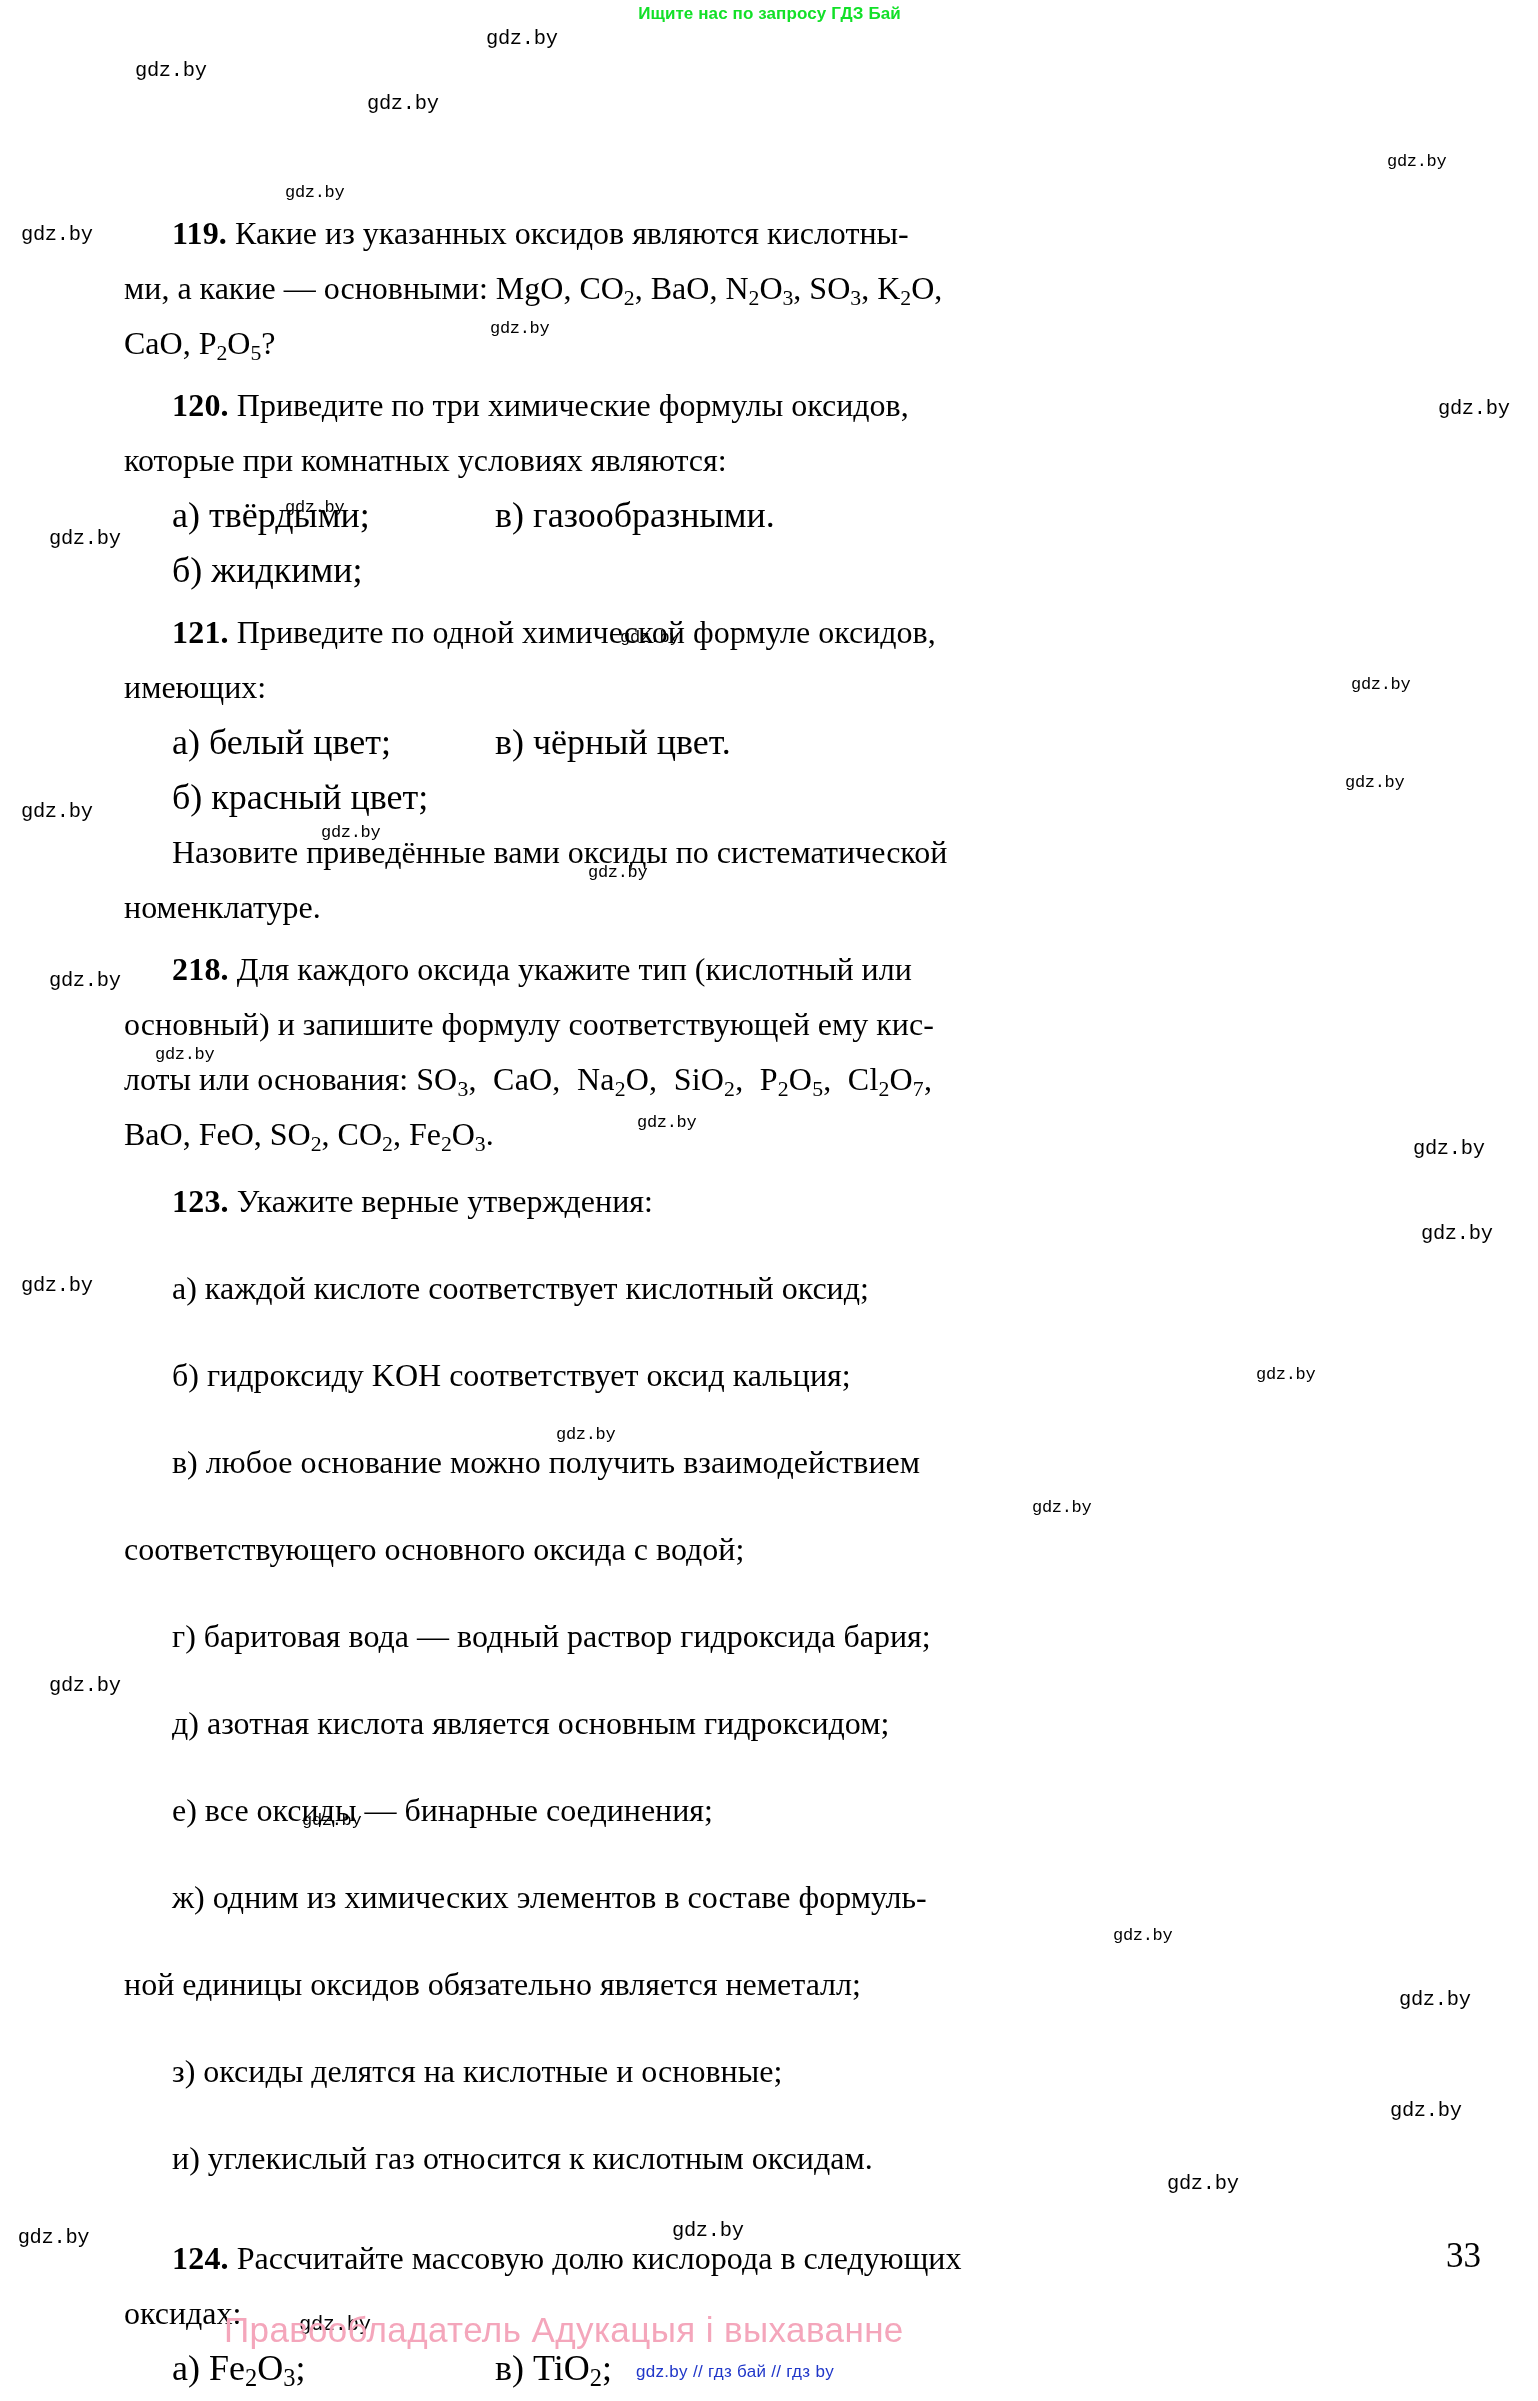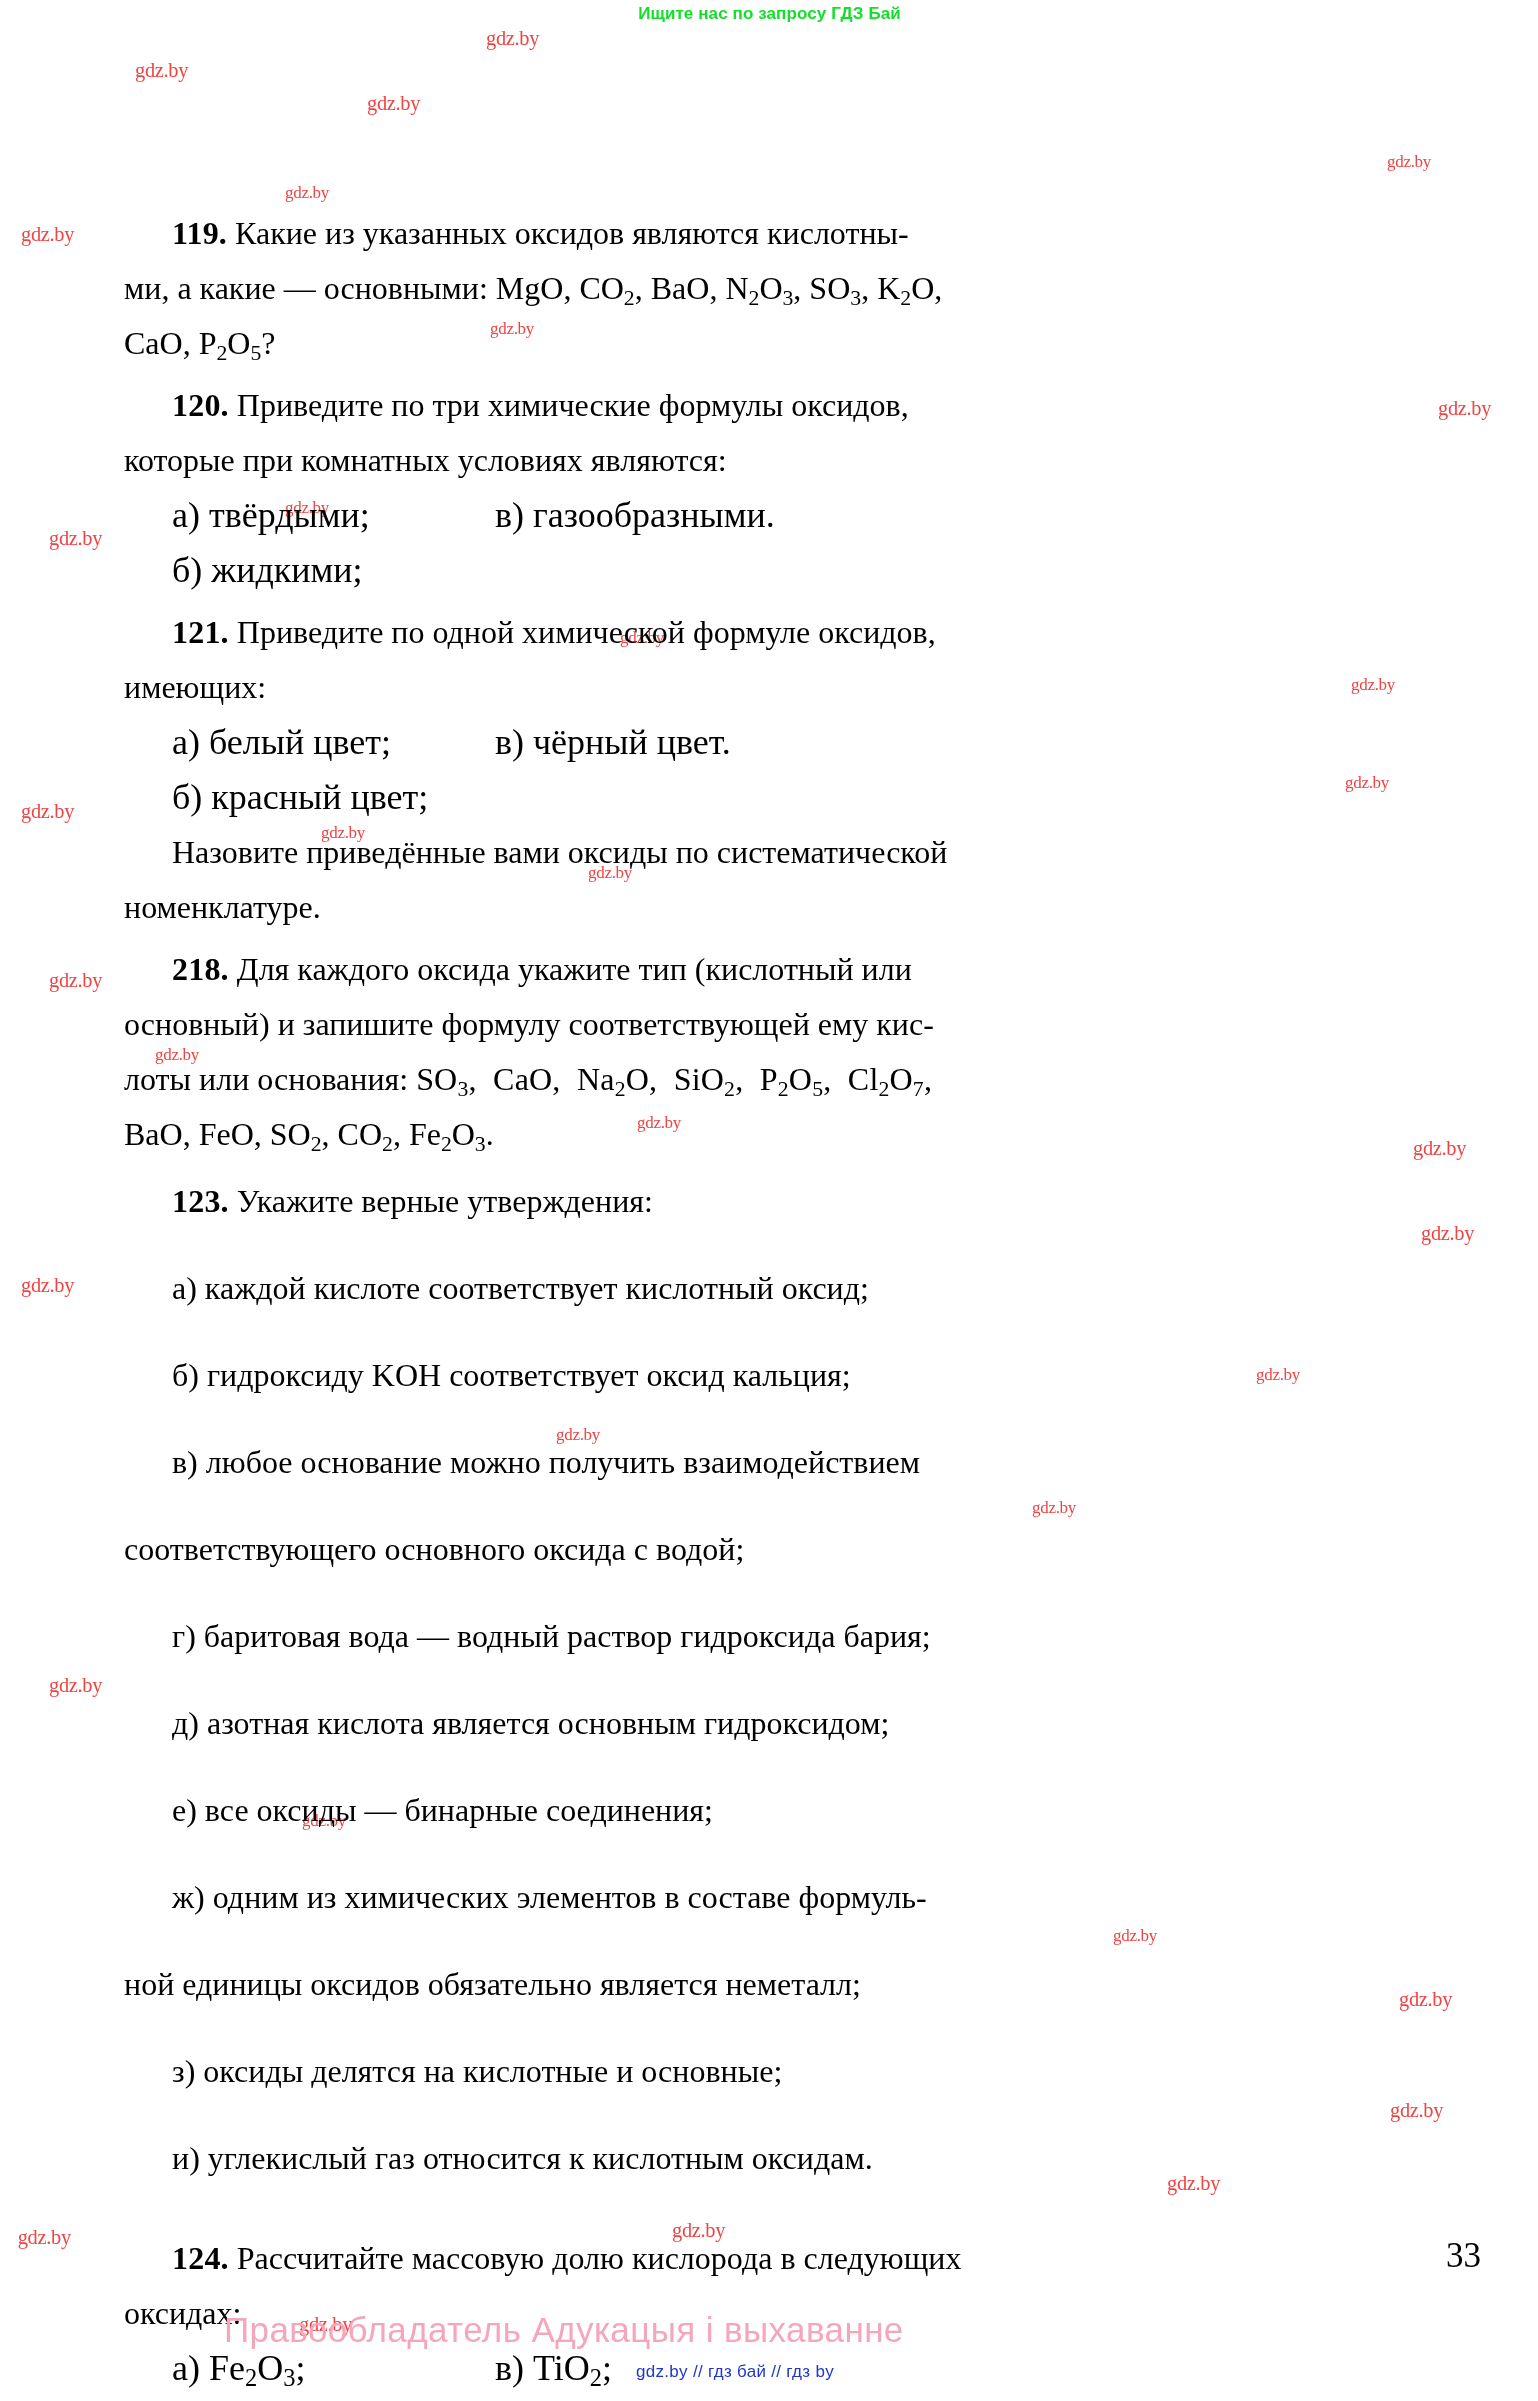--- a/index.html
+++ b/index.html
@@ -27,23 +27,23 @@
     font-family: "Liberation Sans", sans-serif;
     font-weight: bold;
     font-size: 17px;
     color: #12e028;
     letter-spacing: 0.1px;
   }
 
   
   .wm {
     position: absolute;
-    font-family: Liberation Serif, serif;
+    font-family: Liberation Mono, monospace;
     font-size: 20.4px;
-    color: #ef4444;
+    color: #000000;
     white-space: nowrap;
     letter-spacing: -0.3px;
   }
   .wm.sm { font-size: 17px; }
 
   .wm-pink {
     position: absolute;
     font-family: "Liberation Sans", sans-serif;
     font-size: 35px;
     color: #f4a6bb;

